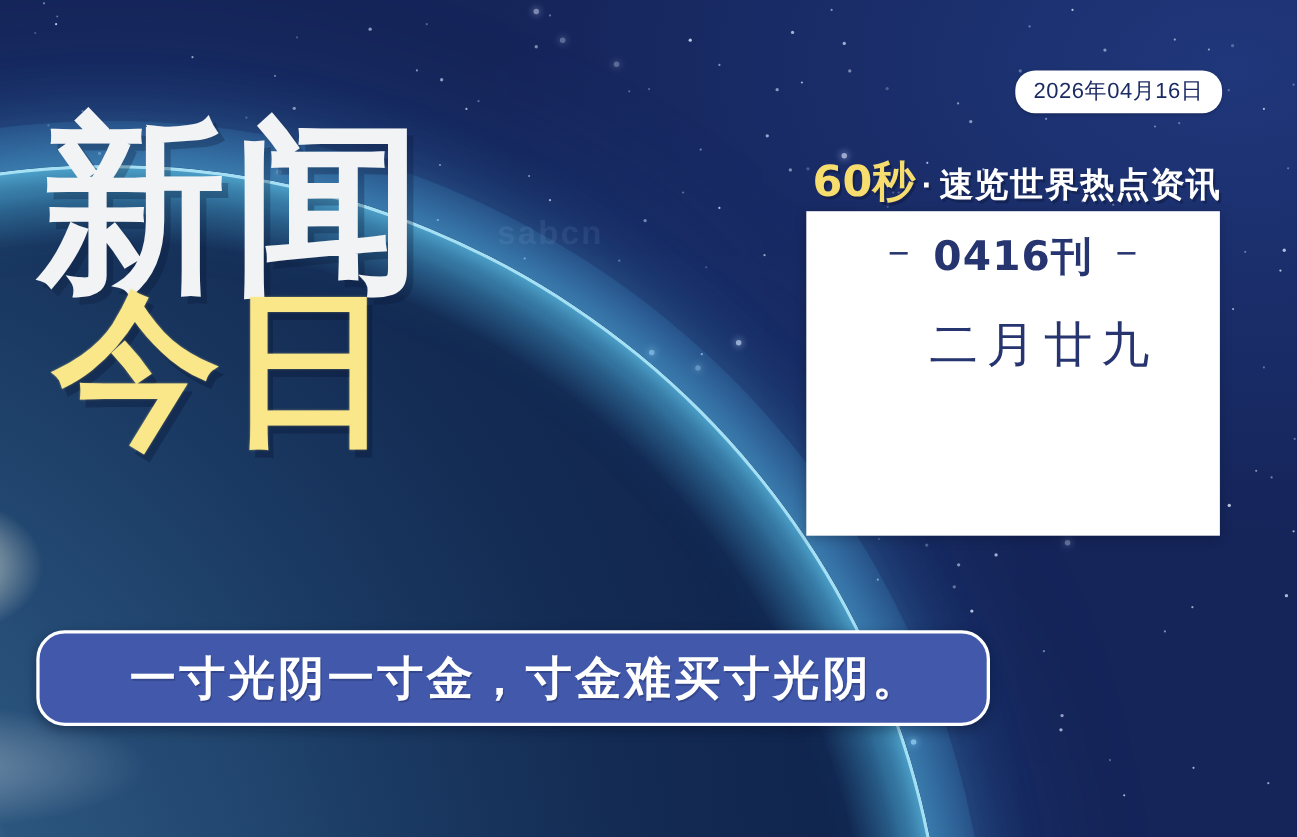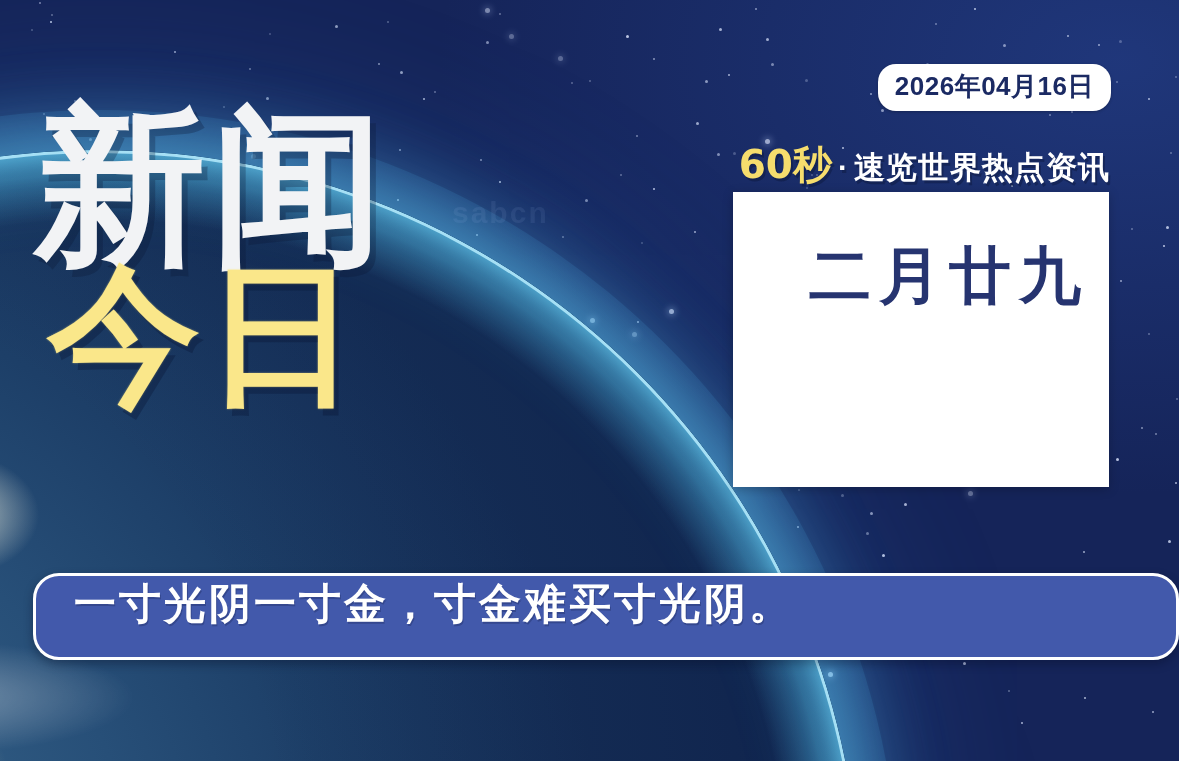--- a/index.html
+++ b/index.html
@@ -119,21 +119,21 @@
     color:#f2f3f5;
     margin-top:12px;margin-left:-14px;
     text-shadow:6px 7px 0 rgba(10,22,52,.28);
   }
 
   
   .date-pill{
     position:absolute;right:68px;top:64px;
     background:#ffffff;
     color:#1b2a63;
-    font-size:26px;font-weight:700;
+    font-size:20px;font-weight:400;
     padding:5px 17px 7px;
     border-radius:18px;
     letter-spacing:.5px;
     white-space:nowrap;
     box-shadow:0 1px 3px rgba(0,0,0,.25);
   }
 
   
   .tagline{
     position:absolute;right:69px;top:138px;
@@ -169,35 +169,36 @@
   }
   .issue .dash{font-weight:400;padding:0 12px;position:relative;top:-4px;}
   .weekday{
     margin-top:24px;
     font-size:56px;font-weight:700;letter-spacing:8px;
     font-family:"DejaVu Sans","Liberation Sans",sans-serif;
     text-indent:8px;
   }
   .lunar{
     margin-top:26px;
-    font-size:62px;font-weight:700;letter-spacing:8px;
+    font-size:44px;font-weight:400;letter-spacing:8px;
     font-family:"DejaVu Sans","Liberation Sans",sans-serif;
     text-indent:8px;
     margin-left:48px;
   }
 
   
   .banner{
     position:absolute;left:33px;top:573px;
-    width:1146px;height:87px;
+    width:867px;height:87px;
     background:#4259ab;
     border:3px solid #ffffff;
     border-radius:26px;
-    display:flex;
+    display:flex;align-items:center;
     box-shadow:0 4px 10px rgba(5,12,35,.35);
+    padding-left:44px;
   }
   .banner-text{
     color:#ffffff;
     font-size:42px;font-weight:700;
     letter-spacing:3px;
     padding-left:38px;
     font-family:"DejaVu Sans","Liberation Sans",sans-serif;
     white-space:nowrap;
     text-shadow:1px 2px 0 rgba(10,20,55,.25);
   }
@@ -383,20 +384,23 @@
     <div class="title-cn title-1">今日</div>
   </div>
 
   <div class="date-pill">2026年04月16日</div>
 
   <div class="tagline">
     <span class="sec">60秒</span><span class="dot">·</span><span class="txt">速览世界热点资讯</span>
   </div>
 
   <div class="card">
+    <div class="issue">
+      <span class="dash">－</span><span>0416刊</span><span class="dash">－</span>
+    </div>
     <div class="lunar">二月廿九</div>
   </div>
 
   <div class="banner">
     <div class="banner-text">一寸光阴一寸金，寸金难买寸光阴。</div>
   </div>
 
 </div>
 
 </body></html>

